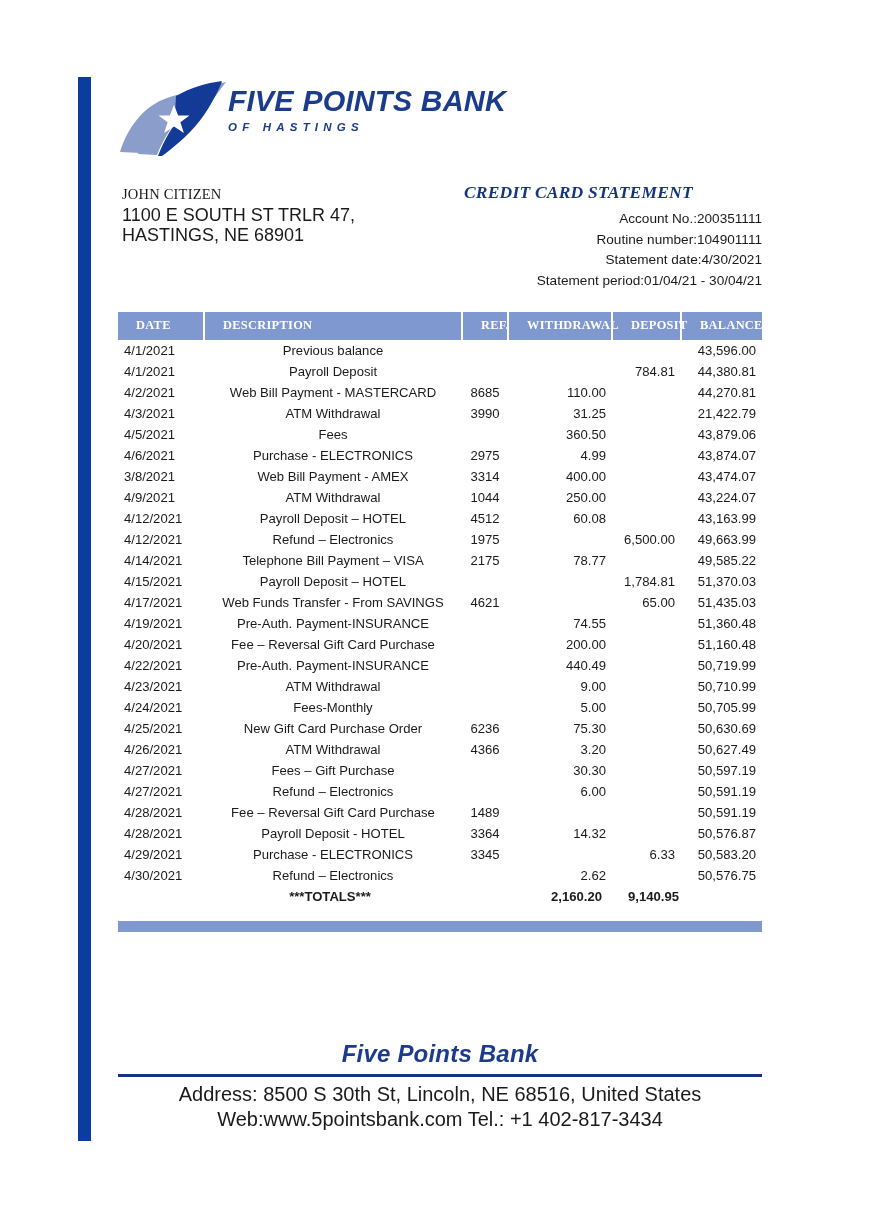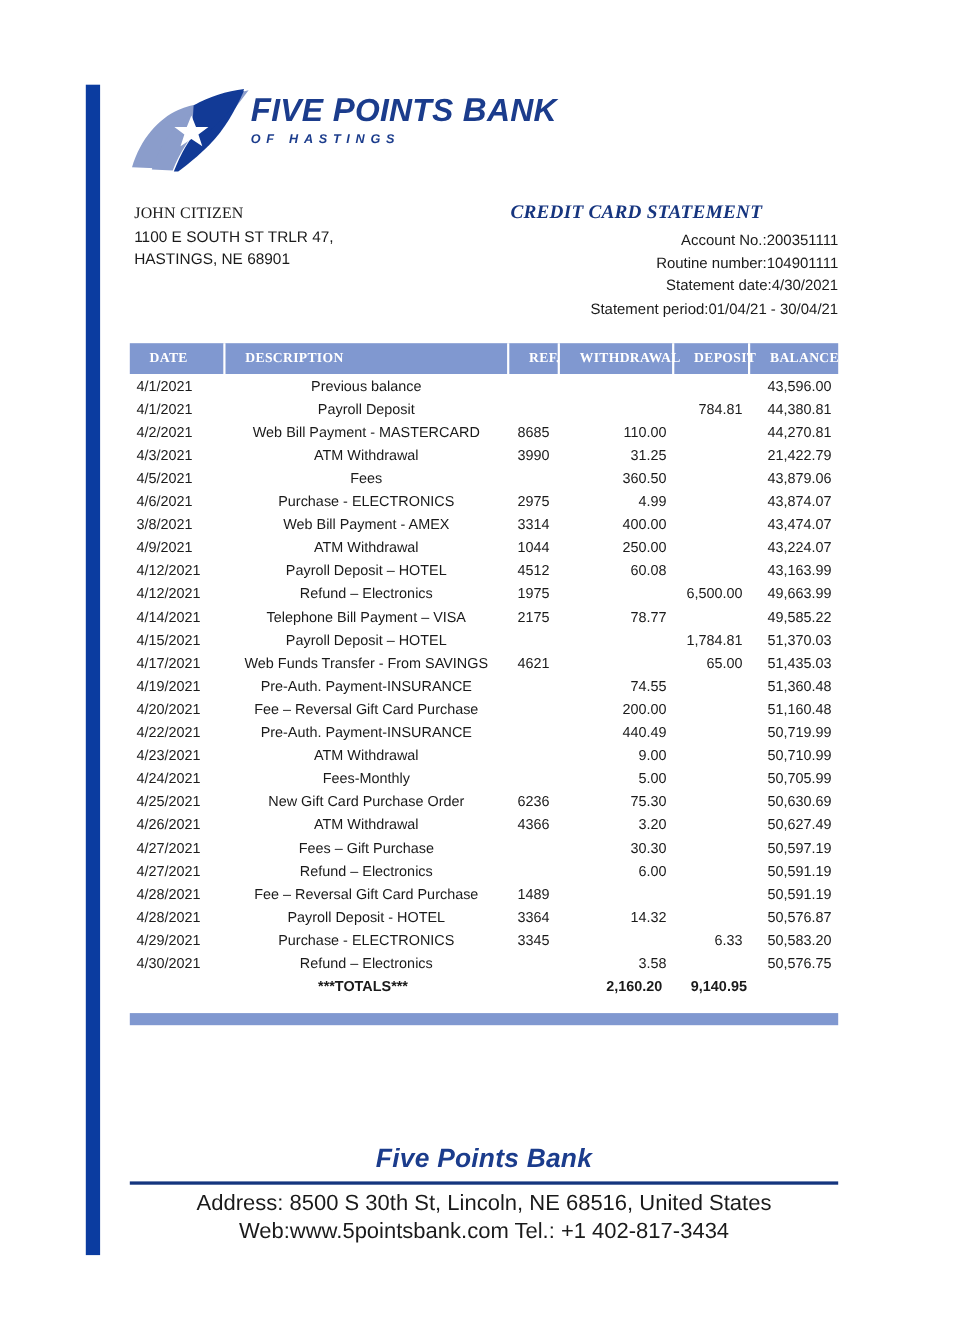--- a/index.html
+++ b/index.html
@@ -85,21 +85,21 @@
   }
   .cust-name {
     font-family: "Liberation Serif", serif;
     font-size: 14.5px;
     color: #1a1a1a;
     line-height: 20.5px;
     letter-spacing: 0.2px;
   }
   .cust-line {
     font-family: "Liberation Sans", sans-serif;
-    font-size: 14px;
+    font-size: 18px;
     color: #1a1a1a;
     line-height: 20.5px;
   }
 
   .stmt {
     position: absolute;
     left: 464px;
     top: 182px;
     width: 298px;
   }
@@ -500,21 +500,21 @@
             <td class="c-desc">Purchase  - ELECTRONICS</td>
             <td class="c-ref">3345</td>
             <td class="c-wdl"></td>
             <td class="c-dep">6.33</td>
             <td class="c-bal">50,583.20</td>
           </tr>
           <tr>
             <td class="c-date">4/30/2021</td>
             <td class="c-desc">Refund – Electronics</td>
             <td class="c-ref"></td>
-            <td class="c-wdl">3.58</td>
+            <td class="c-wdl">2.62</td>
             <td class="c-dep"></td>
             <td class="c-bal">50,576.75</td>
           </tr>
           <tr class="totals">
             <td class="c-date"></td>
             <td class="c-desc">***TOTALS***</td>
             <td class="c-ref"></td>
             <td class="c-wdl">2,160.20</td>
             <td class="c-dep">9,140.95</td>
             <td class="c-bal"></td>

